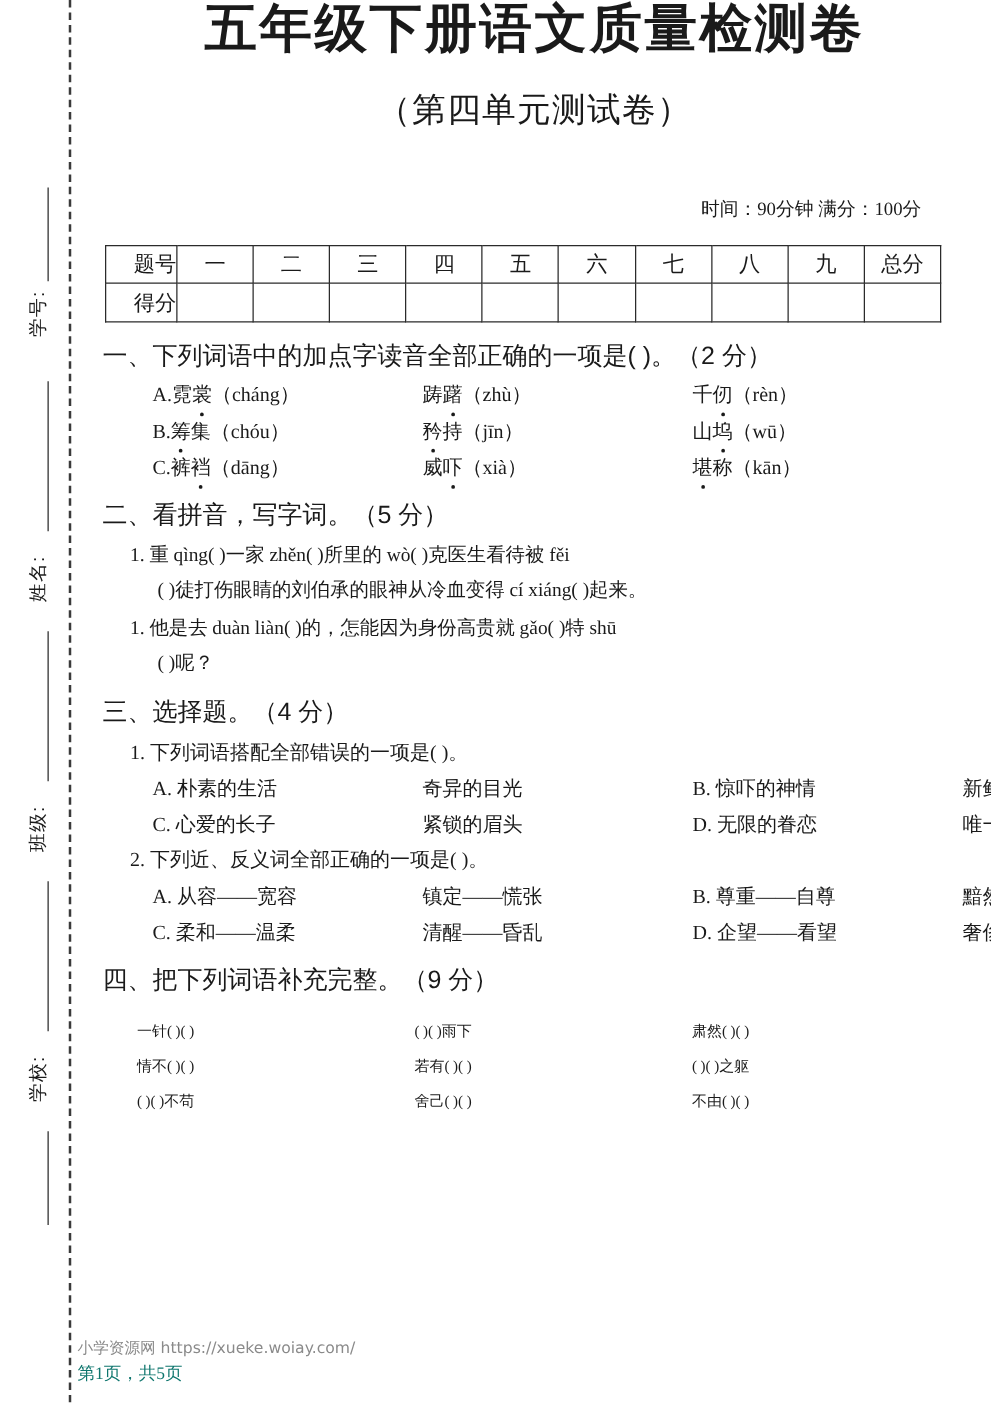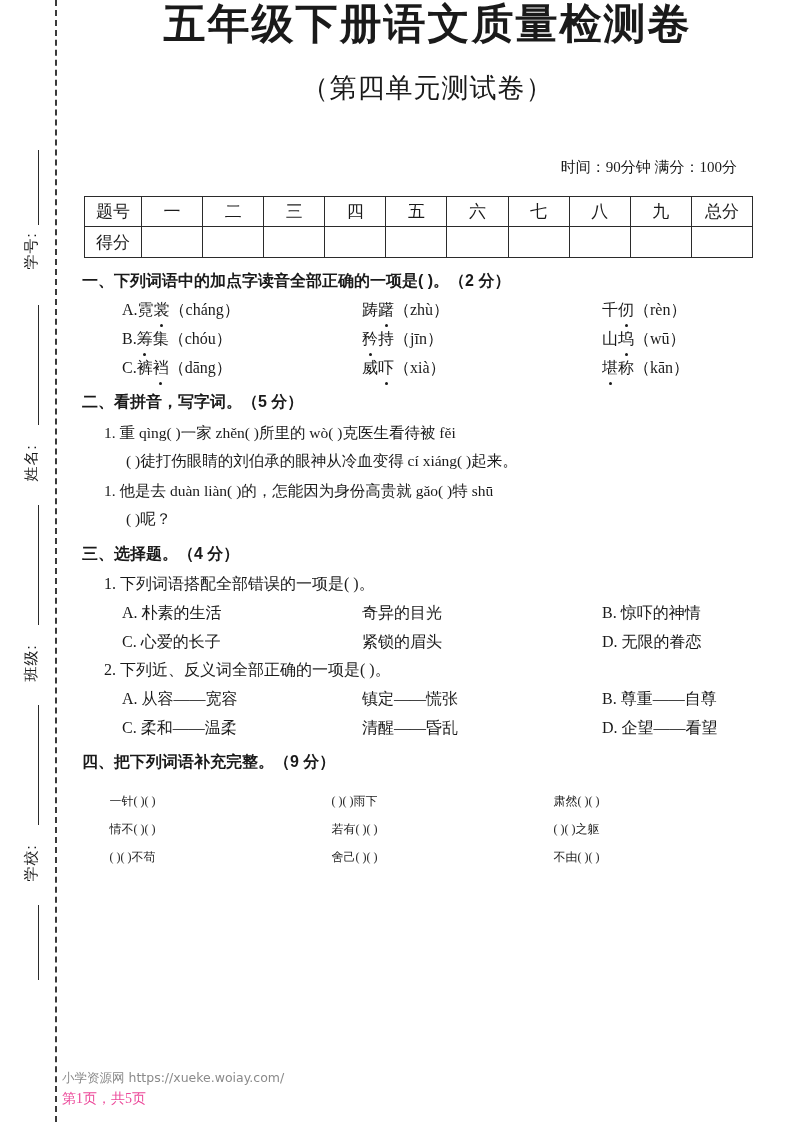--- a/index.html
+++ b/index.html
@@ -93,54 +93,54 @@
   table.score-table td {
     border: 1.3px solid #2b2b2b;
     height: 29px;
     text-align: center;
     vertical-align: middle;
     font-size: 17px;
     padding: 0;
   }
   table.score-table td.lead {
     width: 56px;
+    text-align: right;
   }
   table.score-table tr.row-body td {
     height: 30px;
   }
 
   
   .section {
     padding-left: 20px;
     padding-right: 30px;
   }
   .sec-head {
     font-family: "Liberation Sans", "DejaVu Sans", sans-serif;
-    font-weight: bold;
-    font-size: 16px;
+    font-weight: normal;
+    font-size: 20px;
     margin: 0;
     padding-top: 13px;
     letter-spacing: 0px;
   }
 
   .qline {
     font-size: 16px;
     margin: 0;
     padding-top: 9px;
     padding-left: 22px;
   }
   .qline.tight { padding-top: 7px; }
 
   
   .opt-row {
     display: flex;
     padding-left: 40px;
     padding-top: 8px;
     font-size: 16px;
-    gap: 24px;
   }
   .opt-row .col3 { width: 216px; flex: 0 0 216px; }
   .opt-row .col3b { width: 200px; flex: 0 0 200px; }
 
   
   .dotchar {
     position: relative;
     display: inline-block;
   }
   .dotchar::after {
@@ -187,21 +187,21 @@
     text-align: left;
   }
   .site {
     font-family: "DejaVu Sans", "Liberation Sans", sans-serif;
     font-size: 12.5px;
     color: #8a8a8a;
     margin: 0;
   }
   .pageno {
     font-size: 14px;
-    color: #ec4899;
+    color: #0f766e;
     margin: 0;
     padding-top: 3px;
   }
 </style>
 </head>
 <body>
 
 <div class="margin-strip">
   <div class="dashed-line"></div>
 

